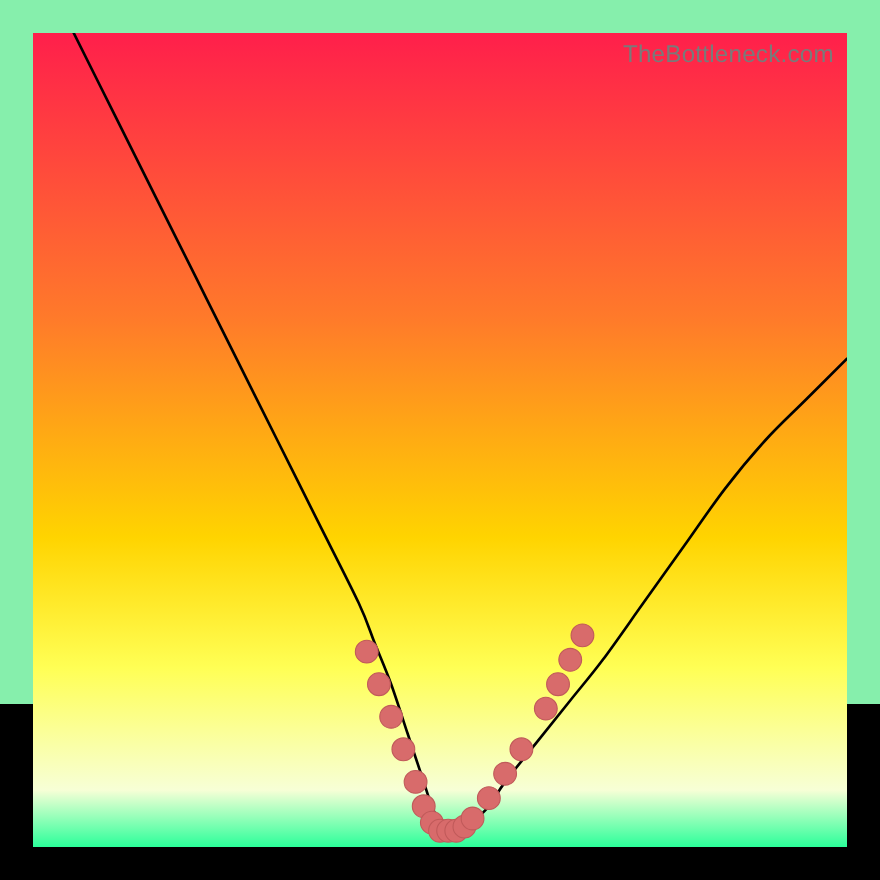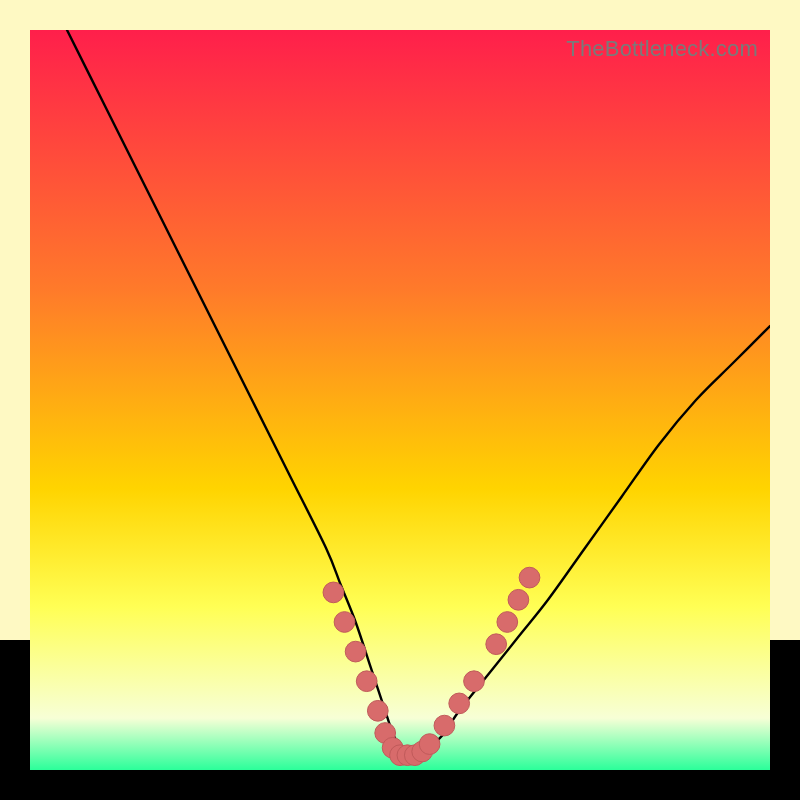--- a/index.html
+++ b/index.html
@@ -7,21 +7,21 @@
     padding: 0;
     width: 800px;
     height: 800px;
     background: #000;
     overflow: hidden;
   }
   .stage {
     position: relative;
     width: 800px;
     height: 640px;
-    background: #fef9c3;
+    background: #86efac;
   }
   .plot {
     position: absolute;
     left: 30px;
     top: 30px;
     width: 740px;
     height: 740px;
     overflow: hidden;
   }
   .gradient {

